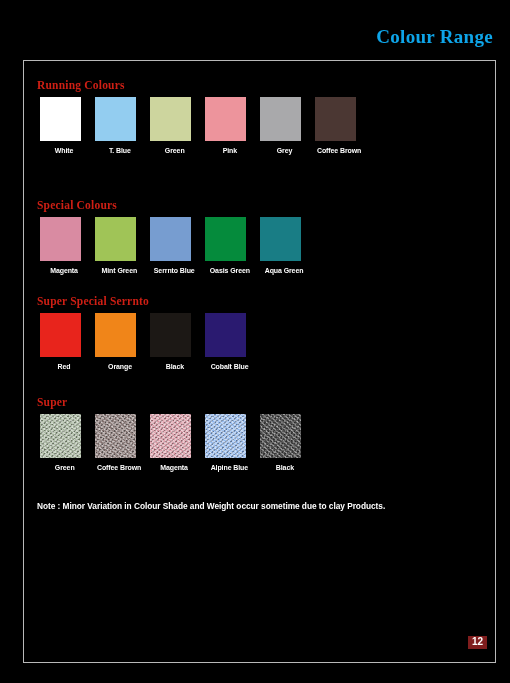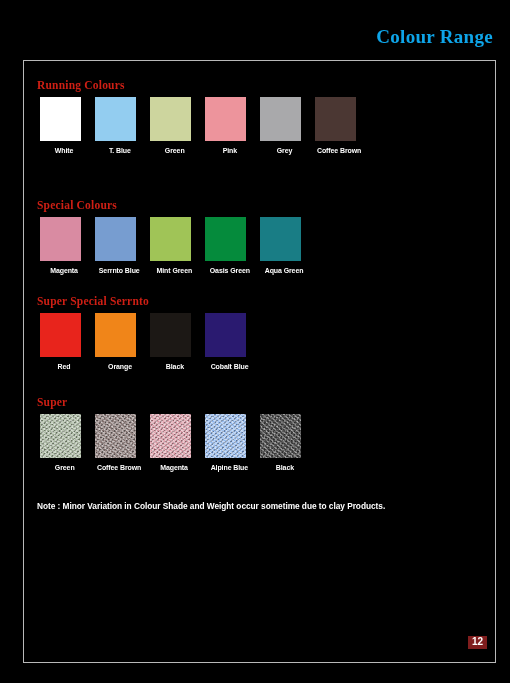--- a/index.html
+++ b/index.html
@@ -180,28 +180,28 @@
           </div>
         </div>
         <div class="section" style="top: 115px; margin-top: 13px;">
           <div class="section-title">Special Colours</div>
           <div class="swatch-row">
             <div class="swatch-cell">
               <div class="swatch" style="background: rgb(217, 139, 162);"></div>
               <div class="swatch-label">Magenta</div>
             </div>
             <div class="swatch-cell">
+              <div class="swatch" style="background: rgb(160, 196, 87);"></div>
+              <div class="swatch-label">Mint Green</div>
+            </div>
+            <div class="swatch-cell">
               <div class="swatch" style="background: rgb(119, 157, 208);"></div>
               <div class="swatch-label">Serrnto Blue</div>
             </div>
             <div class="swatch-cell">
-              <div class="swatch" style="background: rgb(160, 196, 87);"></div>
-              <div class="swatch-label">Mint Green</div>
-            </div>
-            <div class="swatch-cell">
               <div class="swatch" style="background: rgb(5, 139, 60);"></div>
               <div class="swatch-label">Oasis Green</div>
             </div>
             <div class="swatch-cell">
               <div class="swatch" style="background: rgb(25, 125, 133);"></div>
               <div class="swatch-label">Aqua Green</div>
             </div>
           </div>
         </div>
         <div class="section" style="top: 224px;">

